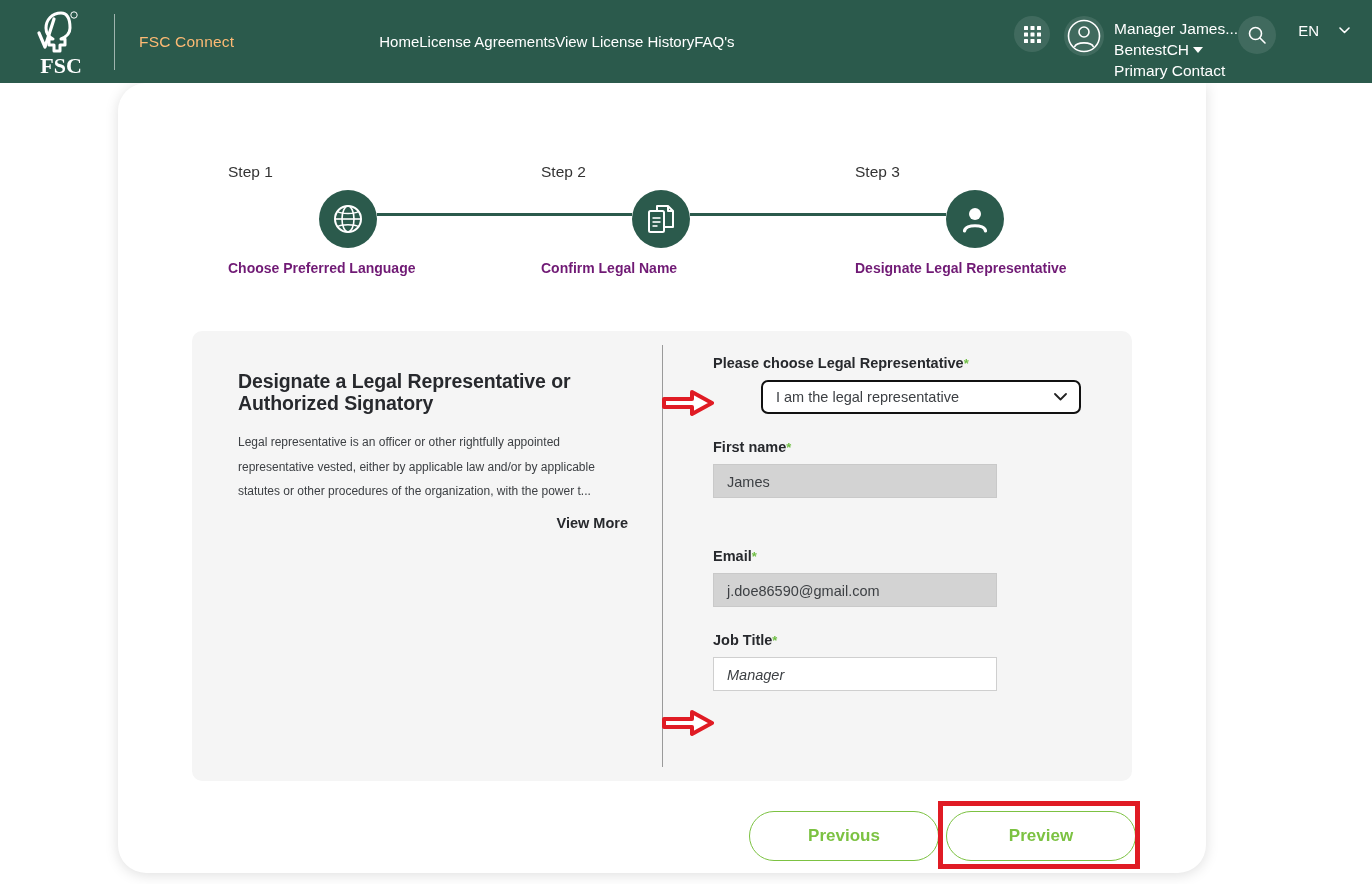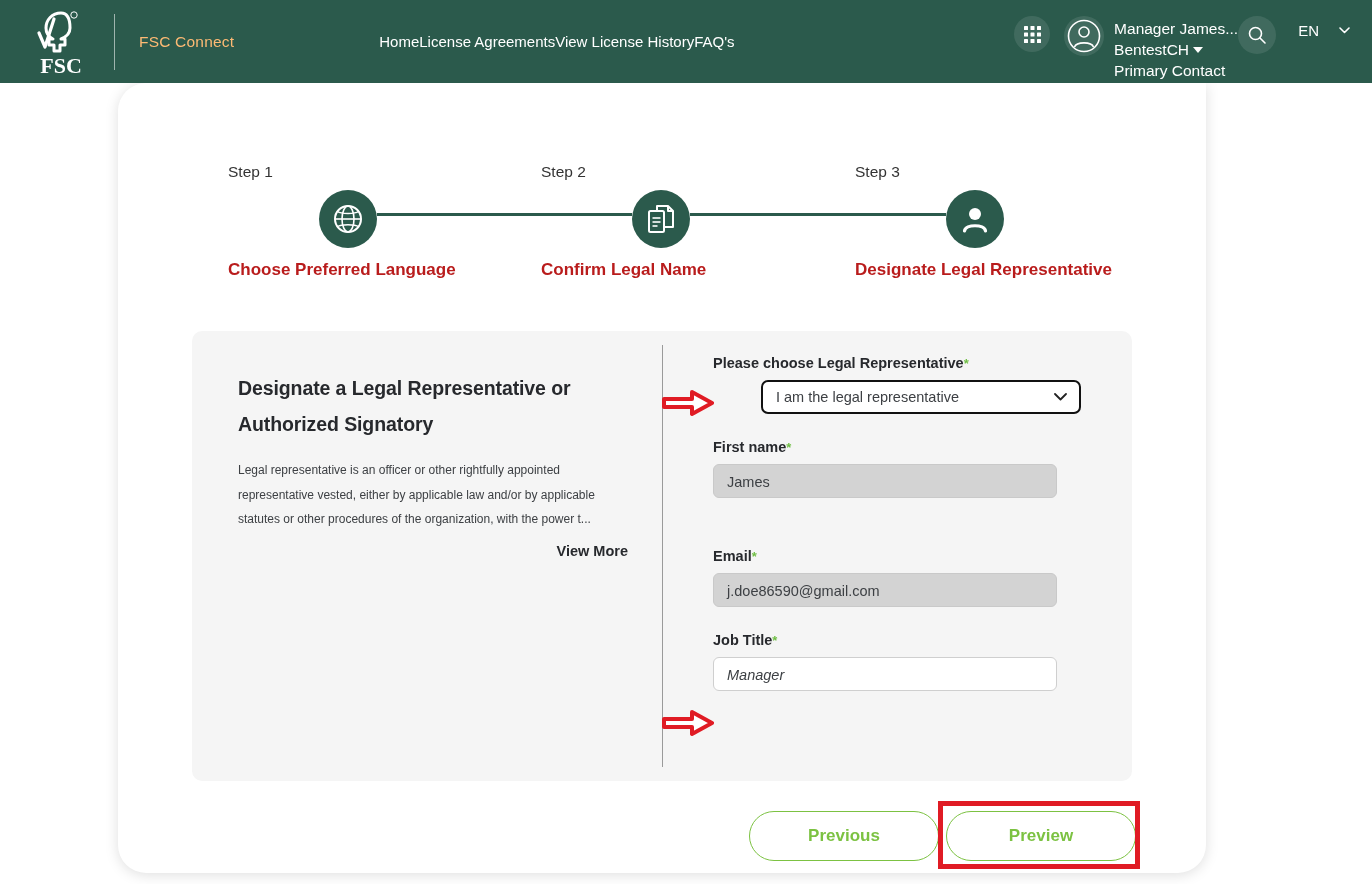--- a/index.html
+++ b/index.html
@@ -162,23 +162,23 @@
     background: #2b5a4c;
     margin: 0 auto;
     display: flex;
     align-items: center;
     justify-content: center;
     position: relative;
     z-index: 3;
   }
   .step-label {
     margin-top: 12px;
-    font-size: 17px;
+    font-size: 14px;
     font-weight: bold;
-    color: #b91c1c;
+    color: #701a75;
     white-space: nowrap;
   }
   .step-line {
     position: absolute;
     height: 3px;
     background: #2b5a4c;
     top: 54px;
     z-index: 1;
   }
   .line-1-2 { left: 259px; width: 255px; }
@@ -198,21 +198,21 @@
   .panel-left {
     position: absolute;
     left: 46px;
     top: 39px;
     width: 400px;
   }
   .panel-title {
     font-size: 19.5px;
     font-weight: bold;
     color: #27292d;
-    line-height: 36px;
+    line-height: 22px;
     letter-spacing: -0.1px;
   }
   .panel-desc {
     margin-top: 16px;
     font-size: 12px;
     color: #3d4044;
     line-height: 24.5px;
   }
   .view-more {
     margin-top: 11px;
@@ -244,23 +244,23 @@
   .field-label {
     font-size: 14.5px;
     font-weight: bold;
     color: #27292d;
     margin-bottom: 9px;
     display: block;
   }
   .req { color: #6fbe44; font-weight: bold; font-size: 13px; }
 
   .input-box {
-    width: 344px;
+    width: 284px;
     height: 34px;
-    border-radius: 6px;
+    border-radius: 0;
     font-size: 14.5px;
     color: #3d4044;
     padding: 0 13px;
     line-height: 34px;
     font-family: "Liberation Sans", sans-serif;
     display: block;
   }
   .input-readonly {
     background: #d3d3d3;
     border: 1px solid #c9c9c9;

